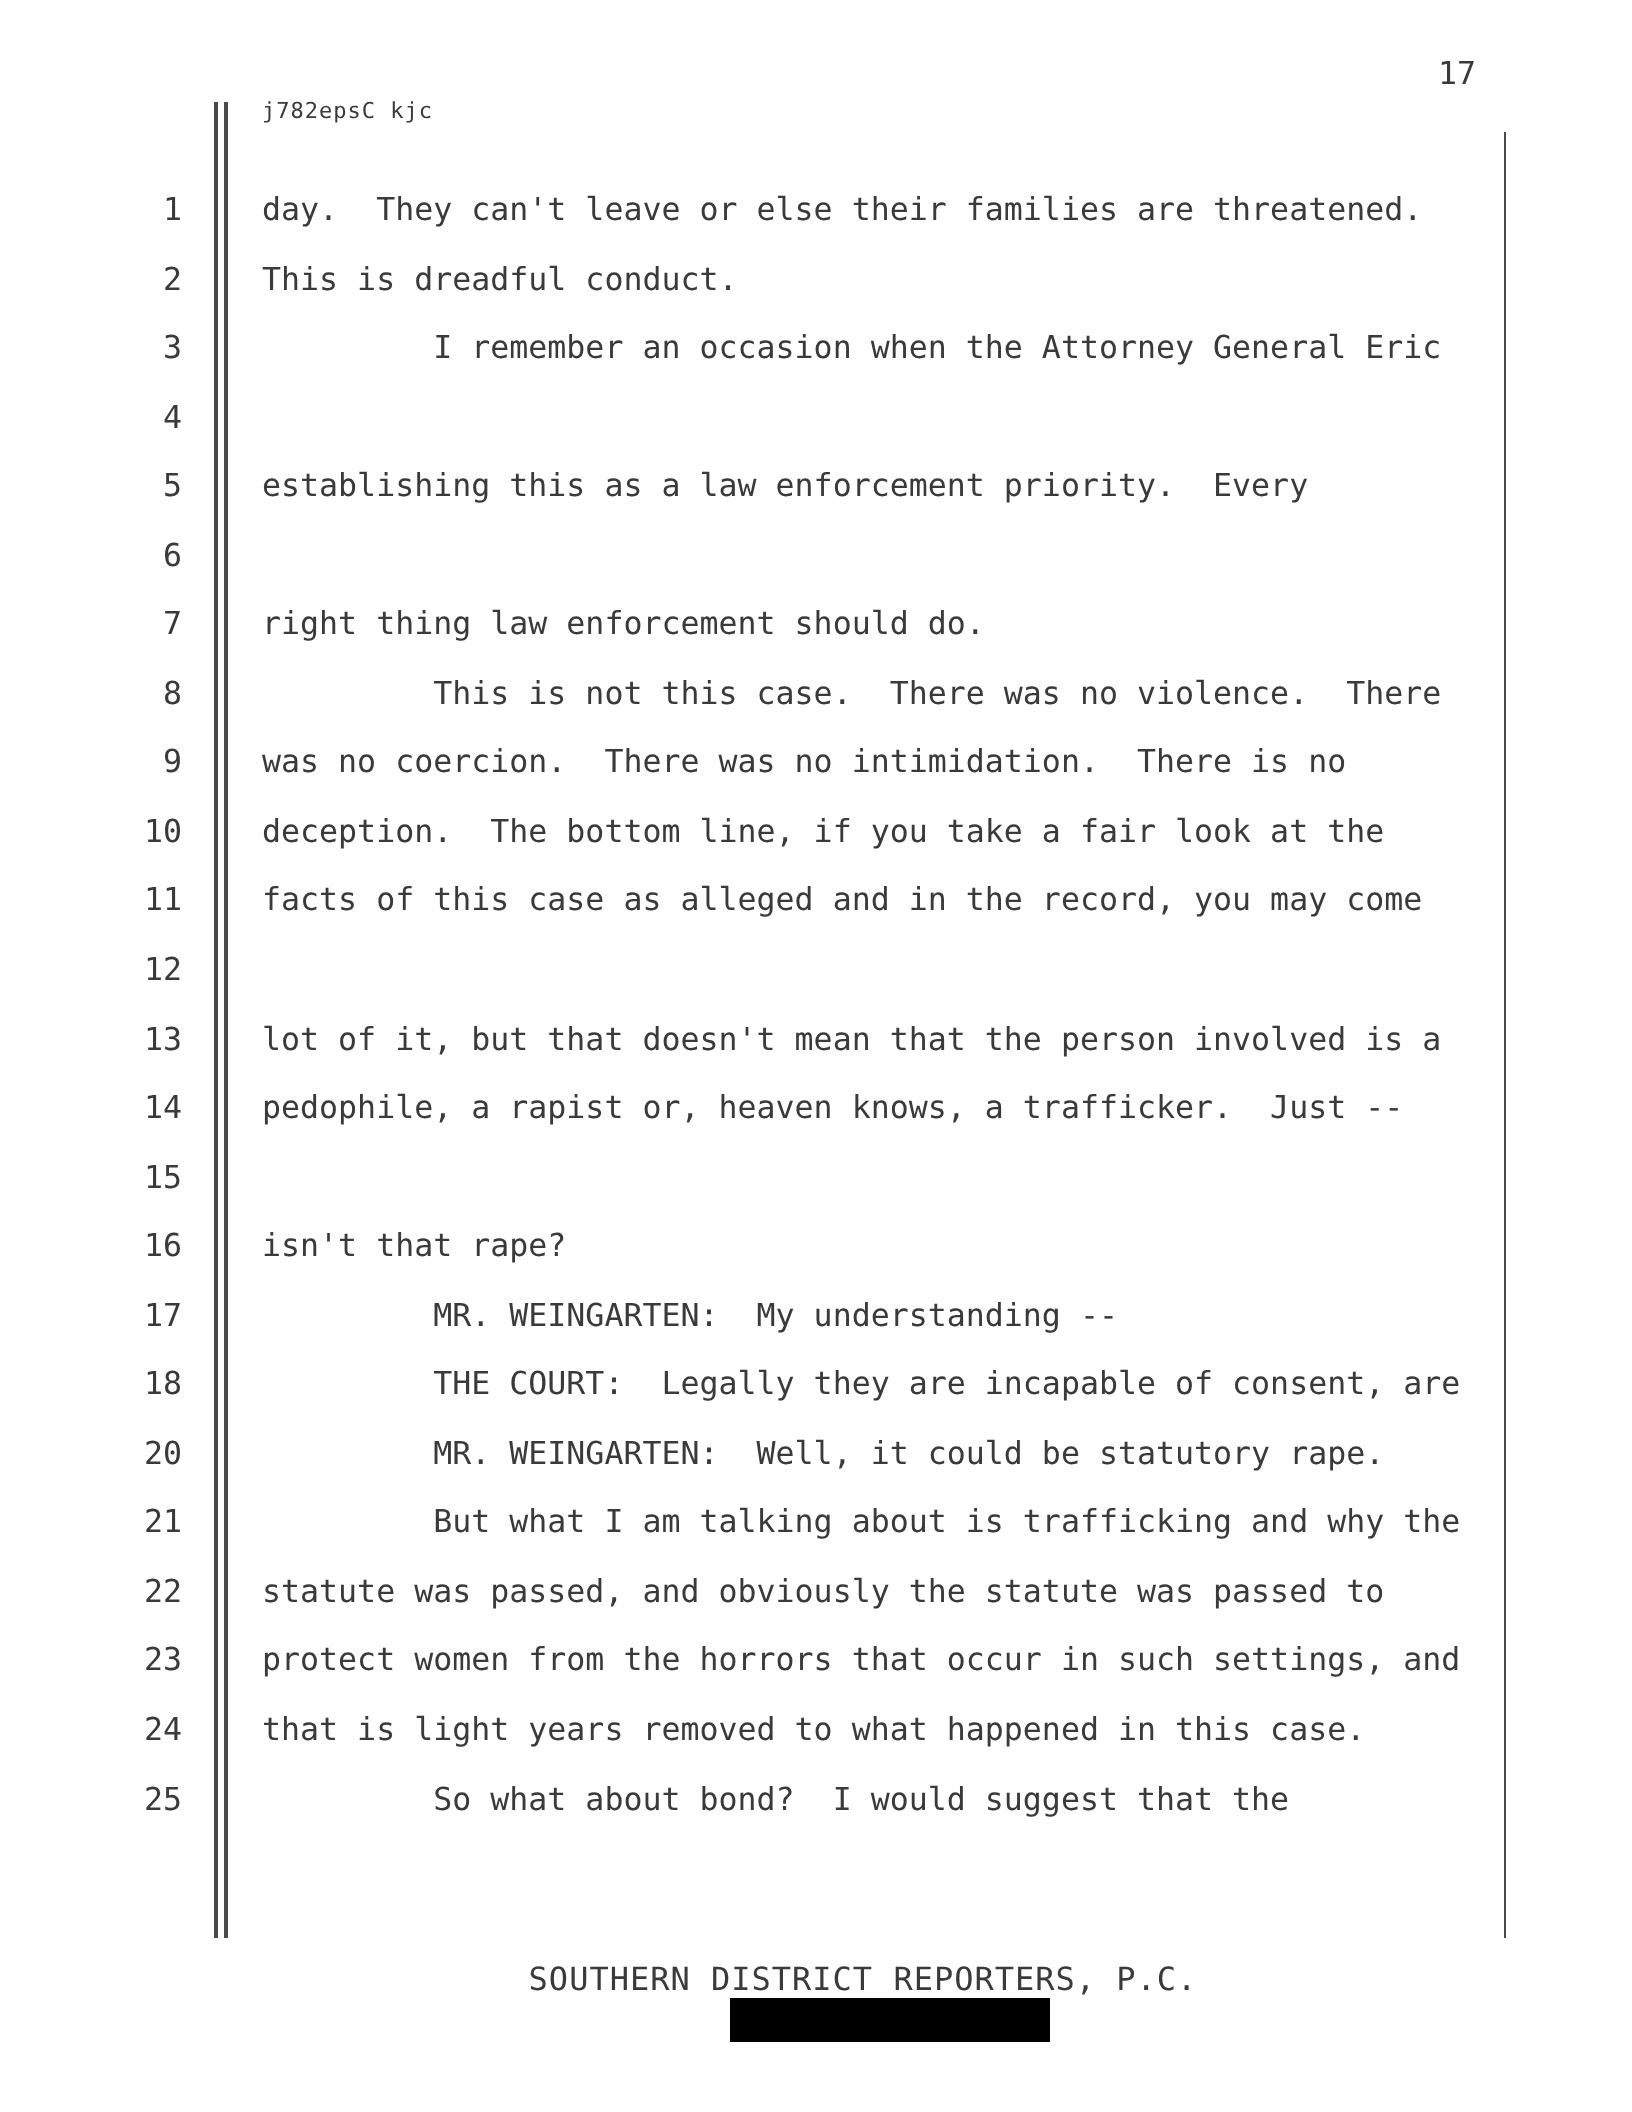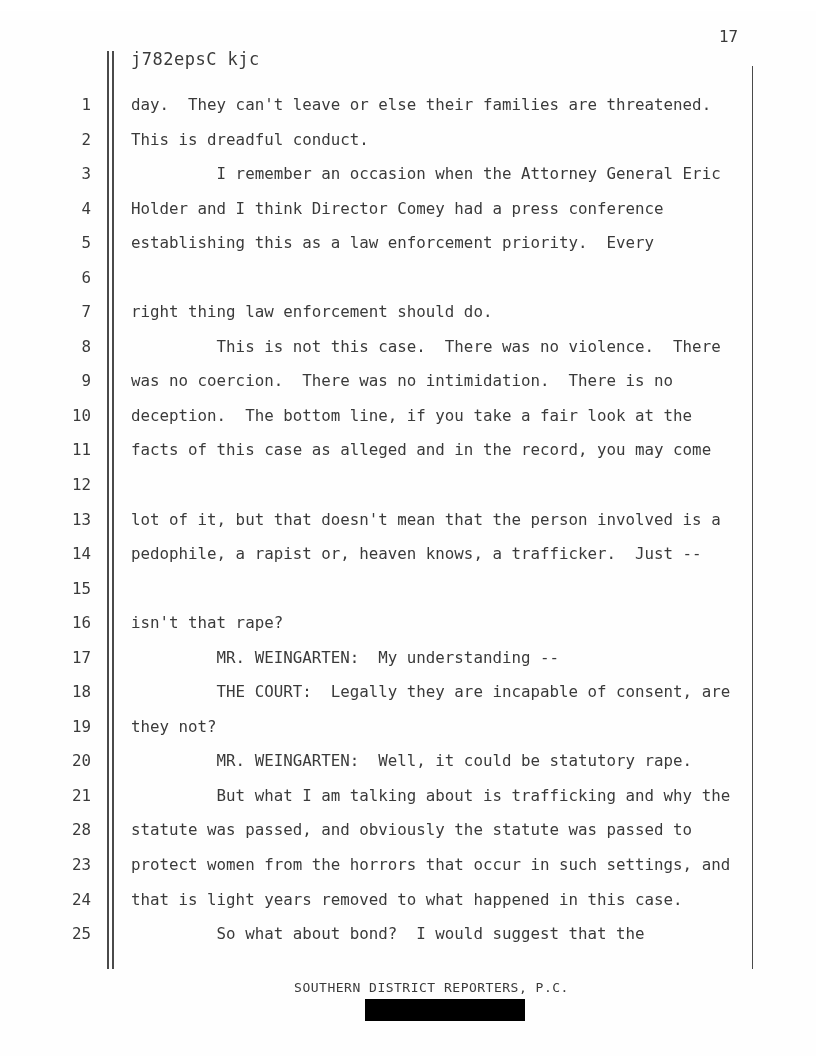--- a/index.html
+++ b/index.html
@@ -20,21 +20,21 @@
   .page-number {
     position: absolute;
     top: 16px;
     right: 78px;
     font-size: 15.8px;
   }
   .header-label {
     position: absolute;
     top: 38px;
     left: 131px;
-    font-size: 17px;
+    font-size: 11px;
     letter-spacing: 0.5px;
   }
   .rule-left-double {
     position: absolute;
     left: 107px;
     top: 40px;
     height: 918px;
     width: 3px;
     border-left: 2px solid #4a4a4a;
     border-right: 2px solid #4a4a4a;
@@ -67,21 +67,21 @@
   .txt {
     padding-left: 40px;
     white-space: pre;
   }
   .footer {
     position: absolute;
     top: 969px;
     left: 110px;
     width: 643px;
     text-align: center;
-    font-size: 13px;
+    font-size: 16px;
     letter-spacing: 0.5px;
   }
   .redaction-bar {
     position: absolute;
     top: 988px;
     left: 365px;
     width: 160px;
     height: 22px;
     background: #000000;
   }
@@ -107,21 +107,20 @@
       <div class="row">
       <span class="num">2</span>
       <span class="txt">This is dreadful conduct.</span>
     </div>
       <div class="row">
       <span class="num">3</span>
       <span class="txt">         I remember an occasion when the Attorney General Eric</span>
     </div>
       <div class="row">
       <span class="num">4</span>
-      <span class="txt">Holder and I think Director Comey had a press conference</span>
     </div>
       <div class="row">
       <span class="num">5</span>
       <span class="txt">establishing this as a law enforcement priority.  Every</span>
     </div>
       <div class="row">
       <span class="num">6</span>
     </div>
       <div class="row">
       <span class="num">7</span>
@@ -163,33 +162,29 @@
     </div>
       <div class="row">
       <span class="num">17</span>
       <span class="txt">         MR. WEINGARTEN:  My understanding --</span>
     </div>
       <div class="row">
       <span class="num">18</span>
       <span class="txt">         THE COURT:  Legally they are incapable of consent, are</span>
     </div>
       <div class="row">
-      <span class="num">19</span>
-      <span class="txt">they not?</span>
-    </div>
-      <div class="row">
       <span class="num">20</span>
       <span class="txt">         MR. WEINGARTEN:  Well, it could be statutory rape.</span>
     </div>
       <div class="row">
       <span class="num">21</span>
       <span class="txt">         But what I am talking about is trafficking and why the</span>
     </div>
       <div class="row">
-      <span class="num">28</span>
+      <span class="num">22</span>
       <span class="txt">statute was passed, and obviously the statute was passed to</span>
     </div>
       <div class="row">
       <span class="num">23</span>
       <span class="txt">protect women from the horrors that occur in such settings, and</span>
     </div>
       <div class="row">
       <span class="num">24</span>
       <span class="txt">that is light years removed to what happened in this case.</span>
     </div>

